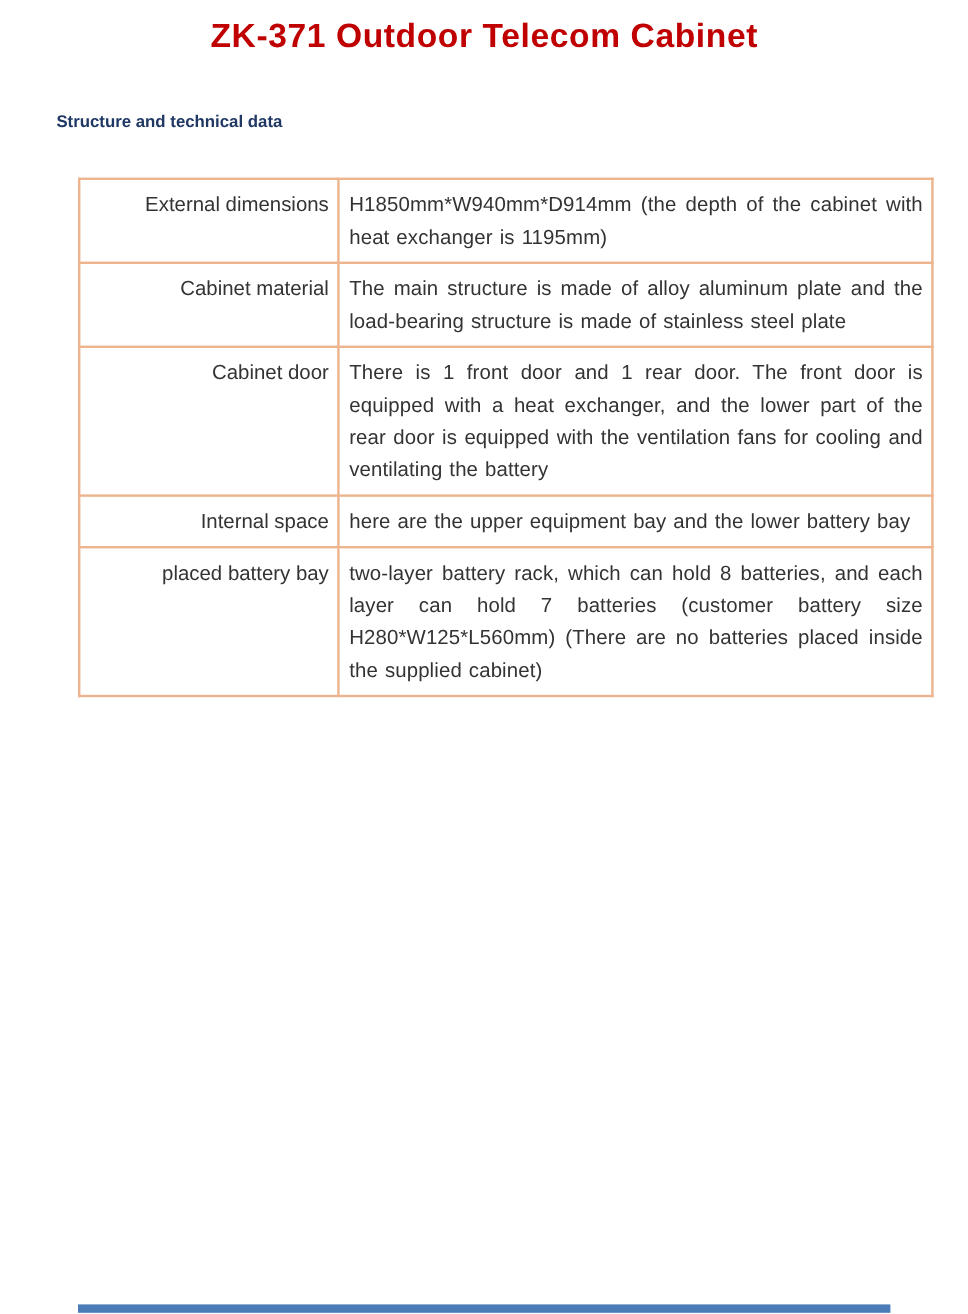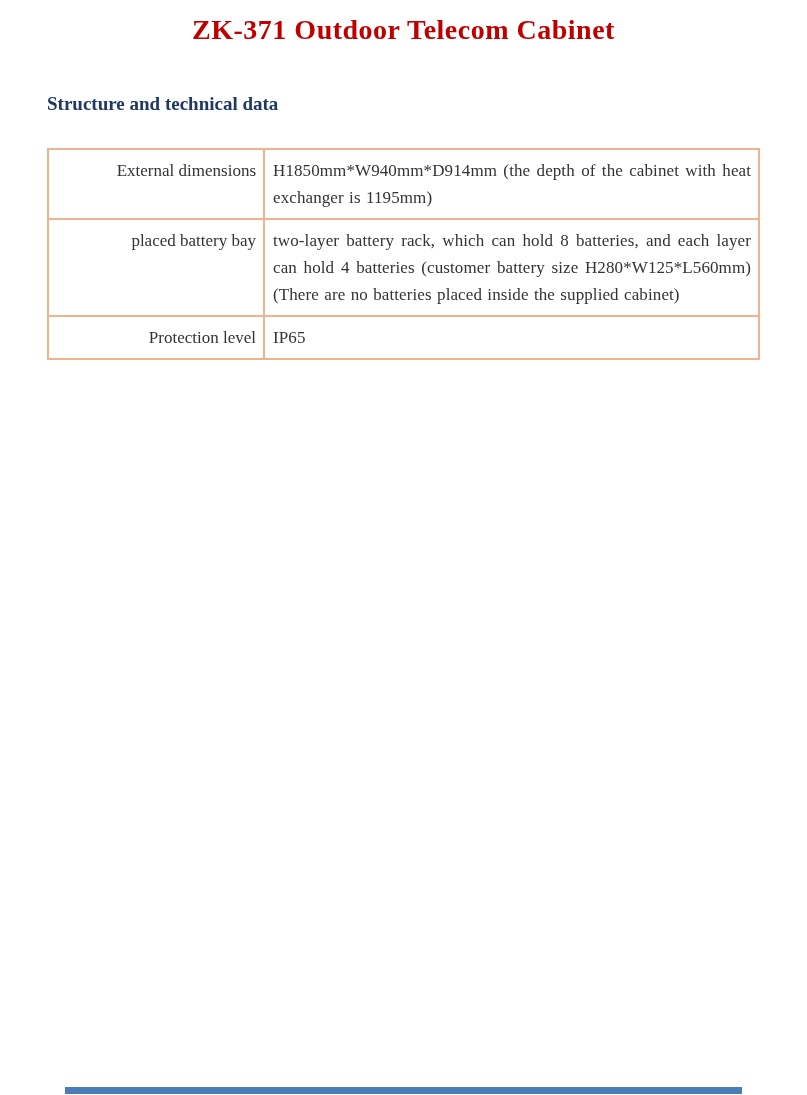--- a/index.html
+++ b/index.html
@@ -9,46 +9,46 @@
     --body-text:#333333;
     --bar-blue:#4a7cb8;
   }
   *{margin:0;padding:0;box-sizing:border-box;}
   html,body{background:#ffffff;}
   .page{
     position:relative;
     width:807px;
     height:1095px;
     background:#ffffff;
-    font-family:Liberation Serif, serif;
+    font-family:Liberation Sans, sans-serif;
     overflow:hidden;
   }
   .page-title{
     position:absolute;
     top:14px;
     left:0;
     width:100%;
     text-align:center;
     font-size:28px;
     font-weight:bold;
     letter-spacing:0.5px;
     color:var(--title-red);
   }
   .section-heading{
     position:absolute;
     top:93px;
     left:47px;
-    font-size:19px;
+    font-size:14px;
     font-weight:bold;
     color:var(--heading-navy);
   }
   table.spec-table{
     position:absolute;
     top:148px;
-    left:47px;
+    left:65px;
     width:713px;
     border-collapse:collapse;
     table-layout:fixed;
   }
   table.spec-table td{
     border:2px solid var(--table-border);
     vertical-align:top;
     font-size:17px;
     line-height:27px;
     color:var(--body-text);
@@ -85,34 +85,42 @@
   <div class="section-heading">Structure and technical data</div>
 
   <table class="spec-table">
     <tbody>
   <tr>
     <td class="spec-label">External dimensions</td>
     <td class="spec-value">H1850mm*W940mm*D914mm (the depth of the cabinet with heat exchanger is 1195mm)</td>
   </tr>
 
 
+  <tr>
+    <td class="spec-label">Cabinet material</td>
+    <td class="spec-value">The main structure is made of alloy aluminum plate and the load-bearing structure is made of stainless steel plate</td>
+  </tr>
 
 
+  <tr>
+    <td class="spec-label">Cabinet door</td>
+    <td class="spec-value">There is 1 front door and 1 rear door. The front door is equipped with a heat exchanger, and the lower part of the rear door is equipped with the ventilation fans for cooling and ventilating the battery</td>
+  </tr>
 
+  <tr>
+    <td class="spec-label">Internal space</td>
+    <td class="spec-value">here are the upper equipment bay and the lower battery bay</td>
+  </tr>
 
 
   <tr>
     <td class="spec-label">placed battery bay</td>
-    <td class="spec-value">two-layer battery rack, which can hold 8 batteries, and each layer can hold 4 batteries (customer battery size H280*W125*L560mm) (There are no batteries placed inside the supplied cabinet)</td>
+    <td class="spec-value">two-layer battery rack, which can hold 8 batteries, and each layer can hold 7 batteries (customer battery size H280*W125*L560mm) (There are no batteries placed inside the supplied cabinet)</td>
   </tr>
 
 
 
-  <tr>
-    <td class="spec-label">Protection level</td>
-    <td class="spec-value">IP65</td>
-  </tr>
 </tbody>
   </table>
 
   <div class="bottom-blue-bar"></div>
 
 </div>
 
 </body></html>

